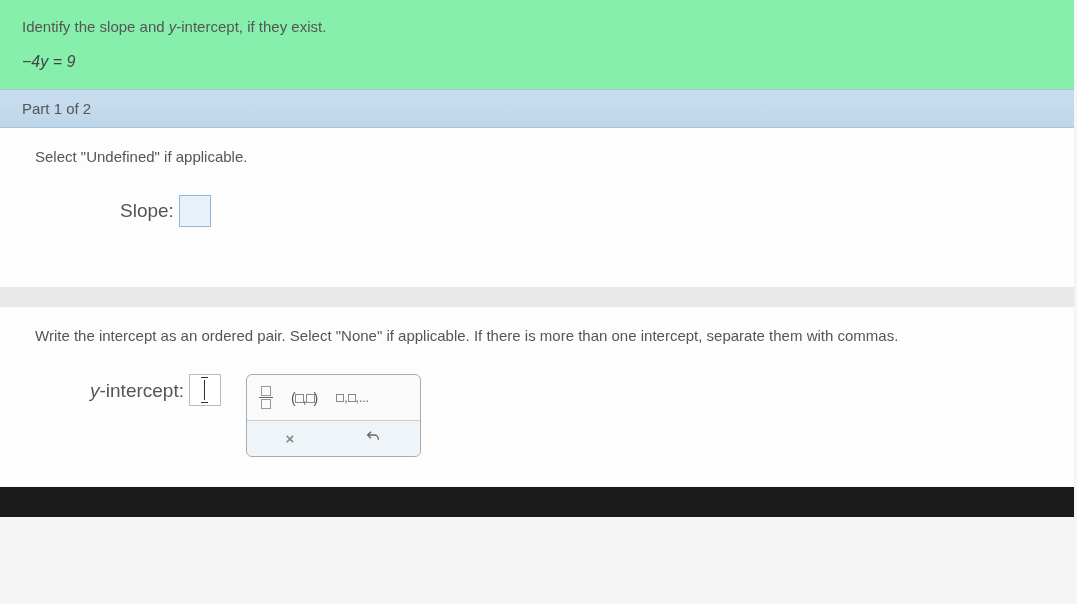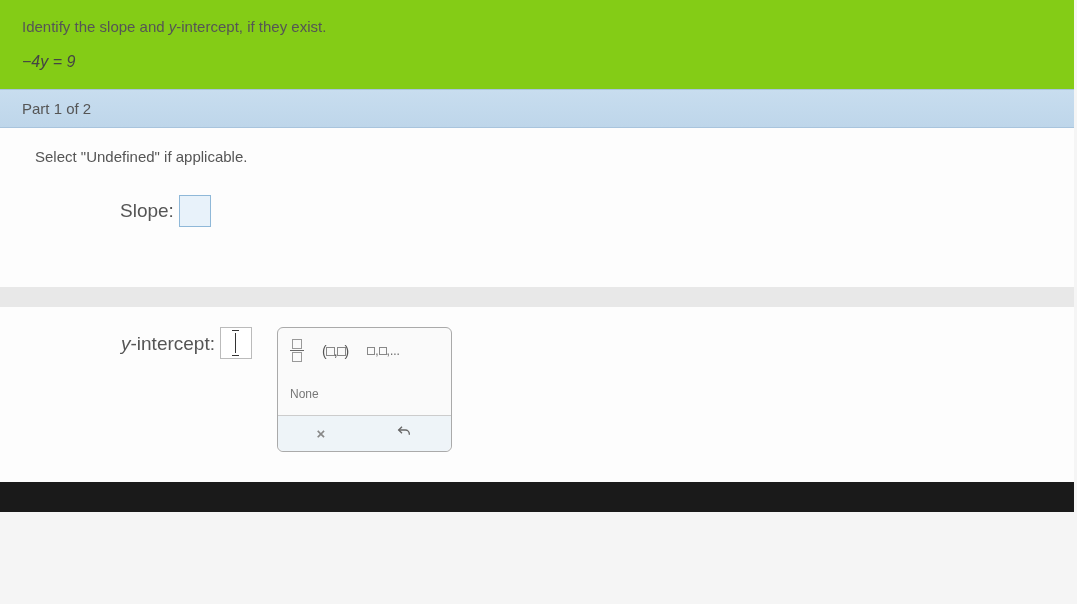--- a/index.html
+++ b/index.html
@@ -8,21 +8,21 @@
       padding: 0;
     }
     body {
       font-family: Arial, Helvetica, sans-serif;
       background: #f5f5f5;
       color: #333;
       font-size: 15px;
     }
     .container {
       width: 1074px;
-      background: #84cc16;
+      background: #86efac;
     }
     .question-header {
       padding: 18px 22px 10px 22px;
     }
     .question-text {
       color: #555;
       font-size: 15px;
     }
     .question-text .y-italic {
       font-style: italic;
@@ -51,21 +51,21 @@
       margin-bottom: 30px;
     }
     .field-row {
       display: flex;
       align-items: center;
       margin-left: 85px;
     }
     .field-row-2 {
       display: flex;
       align-items: flex-start;
-      margin-left: 86px;
+      margin-left: 55px;
     }
     .field-label {
       color: #555;
       font-size: 19px;
       margin-right: 5px;
       padding-top: 6px;
     }
     .input-box {
       width: 32px;
       height: 32px;
@@ -222,40 +222,38 @@
     <div class="field-row">
       <span class="field-label" style="padding-top:0">Slope:</span>
       <span class="input-box"></span>
     </div>
   </div>
 
   <div class="spacer"></div>
 
 
   <div class="part-body" style="padding-bottom:30px">
+    <div class="instruction">Write the intercept as an ordered pair. Select "None" if applicable. If there is more than one intercept, separate them with commas.</div>
     <div class="field-row-2">
       <span class="field-label">
         <span style="font-style:italic">y</span><span>-intercept:</span>
       </span>
       <span class="input-box-active">
         <span class="cursor"></span>
       </span>
 
       <div class="toolbox">
         <div class="toolbox-row">
           <span class="tool-fraction">
             <span class="num"></span>
             <span class="bar"></span>
             <span class="den"></span>
           </span>
           <span class="tool-pair">(<span class="sq"></span>,<span class="sq"></span>)</span>
           <span class="tool-list"><span class="sq"></span>,<span class="sq"></span>,...</span>
-        </div>
-        <div class="toolbox-row">
-          <span class="tool-none">None</span>
         </div>
         <div class="toolbox-row bordered">
           <span class="tool-clear">×</span>
           <span class="tool-undo">
             <svg viewBox="0 0 24 24" fill="none" stroke="currentColor" stroke-width="2">
               <path d="M9 14L4 9l5-5"></path>
               <path d="M4 9h10a6 6 0 0 1 6 6v1"></path>
             </svg>
           </span>
         </div>

